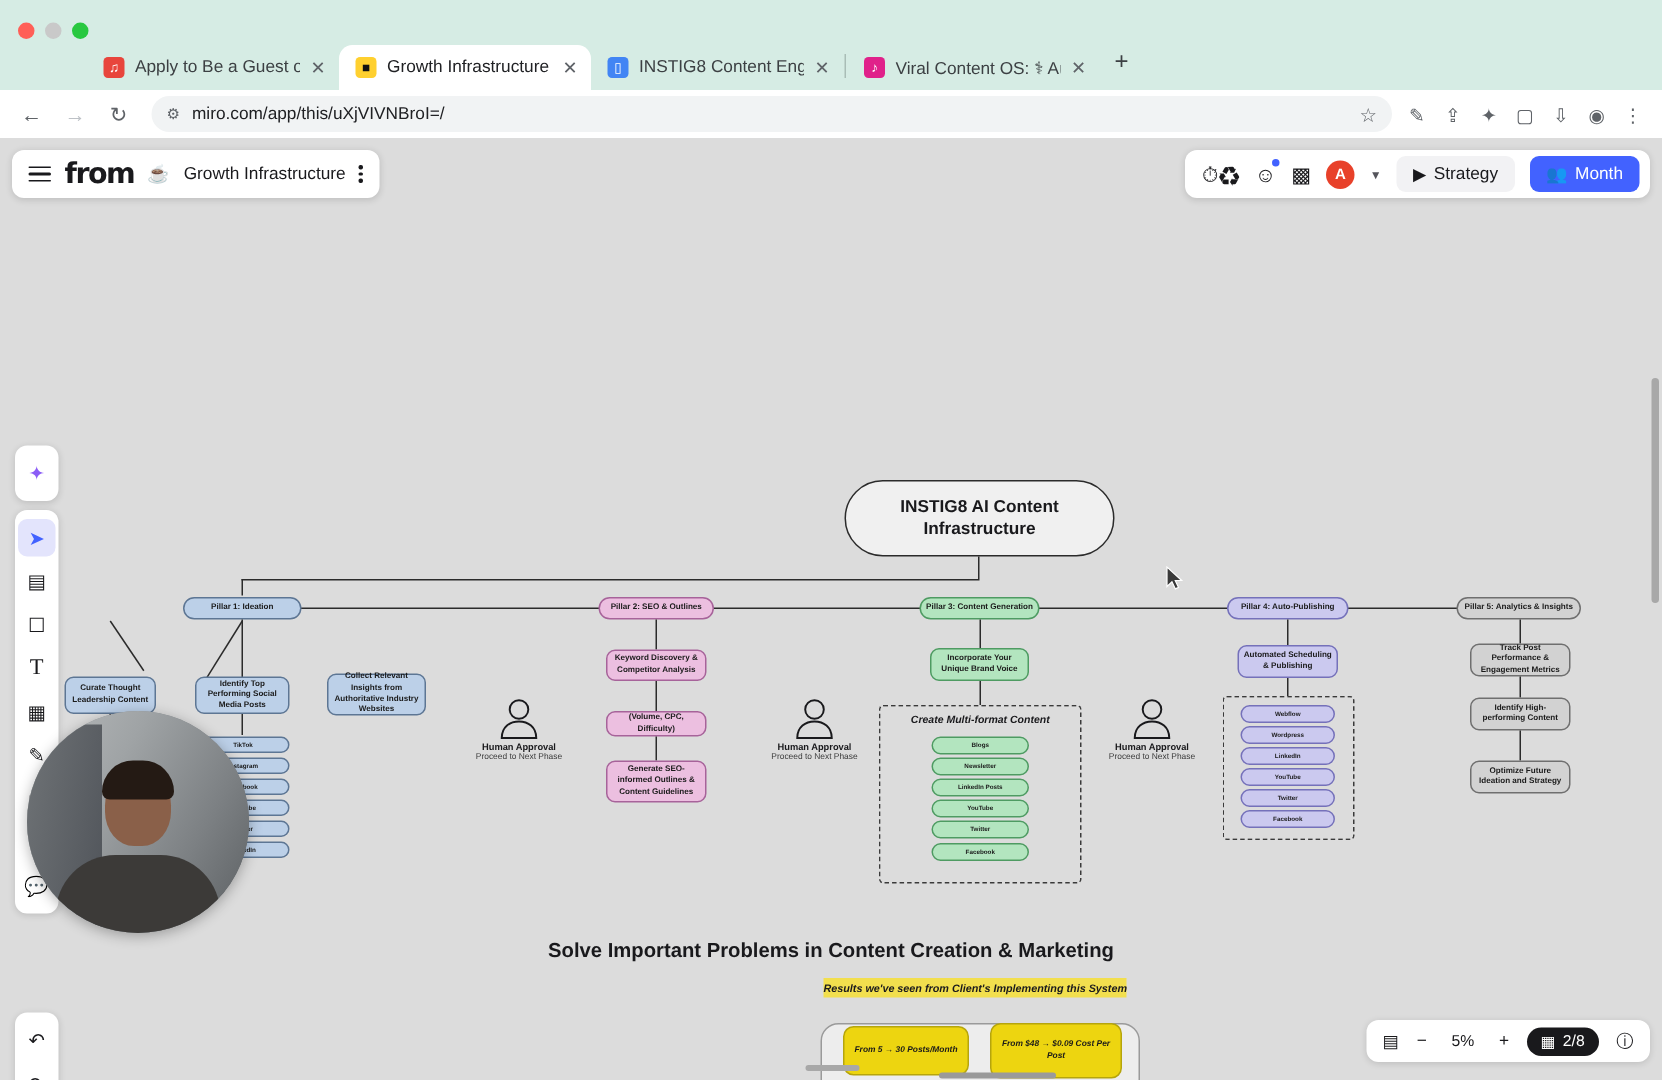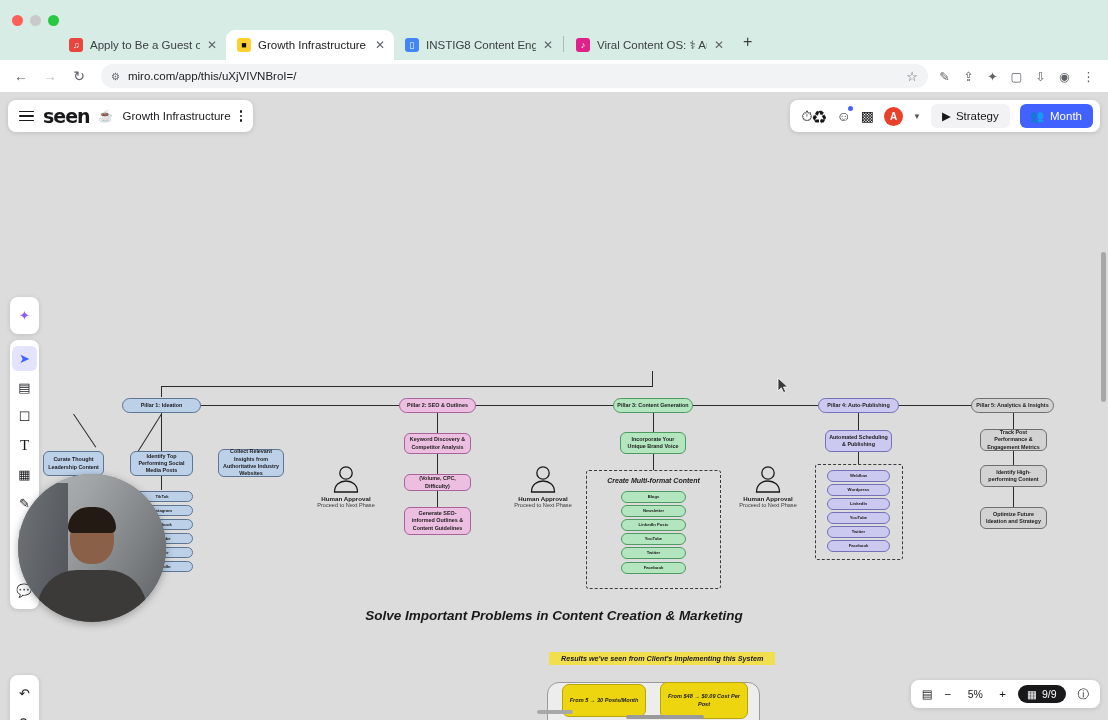--- a/index.html
+++ b/index.html
@@ -148,21 +148,21 @@
   }
 
   .human { position:absolute; width:72px; text-align:center; }
   .human svg { display:block; margin:0 auto; }
   .human .h-t { font-size:6.2px; font-weight:700; color:#19191c; margin-top:2px; }
   .human .h-s { font-size:5.6px; color:#3c3c3c; line-height:1.3; }
 
   .section-head { position:absolute; left:0; right:0; text-align:center;
      font-size:13.5px; font-weight:700; color:#19191c; }
   .results-label { position:absolute; font-size:7.2px; font-style:italic; font-weight:700;
-     color:#19191c; background:#f2df4e; padding:2px 12px; }
+     color:#19191c; background:#f2df4e; padding:2px 0; }
   .results-frame { position:absolute; border:1.2px solid #9a9a9a; border-radius:12px; background:#ededed; }
   .ybox { position:absolute; background:#edd510; border:1px solid #b6a50c; border-radius:7px;
      display:flex; align-items:center; justify-content:center; text-align:center;
      font-size:5.6px; font-style:italic; font-weight:700; color:#1a1a1a; line-height:1.4; padding:2px 5px;}
 
   
   .vscroll { position:absolute; right:2px; top:160px; width:5px; height:150px; background:#a8a8a8; border-radius:3px; }
   .hscroll1 { position:absolute; left:537px; bottom:6px; width:36px; height:4px; background:#a8a8a8; border-radius:3px; }
   .hscroll2 { position:absolute; left:626px; bottom:1px; width:78px; height:4px; background:#9a9a9a; border-radius:3px; }
 </style>
@@ -223,21 +223,21 @@
 </div>
 
 <div class="canvas">
 
   <div class="boardbar">
     <span class="hamburger">
         <i></i>
         <i></i>
         <i></i>
       </span>
-    <span class="miro-logo">seen</span>
+    <span class="miro-logo">from</span>
     <span class="cupicon">☕</span>
     <span class="board-name">Growth Infrastructure</span>
     <span class="kebab">
         <i></i>
         <i></i>
         <i></i>
       </span>
   </div>
 
   <div class="topright">
@@ -268,20 +268,21 @@
     <span class="rail-item">✎</span>
     <span class="rail-item">⏣</span>
     <span class="rail-item">☺</span>
     <span class="rail-item">💬</span>
   </div>
   <div class="undo-rail">
     <span class="rail-item">↶</span>
     <span class="rail-item">↷</span>
   </div>
 
+  <div class="center-title">INSTIG8 AI Content Infrastructure</div>
 
   <div class="line vline" style="left:652px; top:279px; height:15px;"></div>
   <div class="line hline" style="left:161px; top:294px; width:492px;"></div>
   <div class="line vline" style="left:161px; top:294px; height:11px;"></div>
 
   <div class="line hline" style="left:161px; top:313px; width:852px;"></div>
 
   <div class="node pill n-blue" style="left:122px; top:306px; width:79px; height:15px;">Pillar 1: Ideation</div>
   <div class="line" style="left:73px; top:322px; width:1px; height:40px; transform:rotate(-34deg); transform-origin:top;"></div>
   <div class="line vline" style="left:161px; top:321px; height:39px;"></div>
@@ -366,21 +367,21 @@
   <div class="node n-purple small" style="left:827px; top:448px; width:63px; height:12px;">Facebook</div>
 
   <div class="node pill n-gray" style="left:971px; top:306px; width:83px; height:15px;">Pillar 5: Analytics &amp; Insights</div>
   <div class="line vline" style="left:1013px; top:321px; height:16px;"></div>
   <div class="node n-gray" style="left:980px; top:337px; width:67px; height:22px;">Track Post Performance &amp; Engagement Metrics</div>
   <div class="line vline" style="left:1013px; top:359px; height:14px;"></div>
   <div class="node n-gray" style="left:980px; top:373px; width:67px; height:22px;">Identify High-performing Content</div>
   <div class="line vline" style="left:1013px; top:395px; height:20px;"></div>
   <div class="node n-gray" style="left:980px; top:415px; width:67px; height:22px;">Optimize Future Ideation and Strategy</div>
 
-  <div class="section-head" style="top:516px;font-style:italic;">Solve Important Problems in Content Creation &amp; Marketing</div>
+  <div class="section-head" style="top:534px;">Solve Important Problems in Content Creation &amp; Marketing</div>
   <div class="results-label" style="left:549px; top:560px;">Results we've seen from Client's Implementing this System</div>
 
   <div class="results-frame" style="left:547px; top:590px; width:213px; height:100px;"></div>
   <div class="ybox" style="left:562px; top:592px; width:84px; height:33px;">From 5 → 30 Posts/Month</div>
   <div class="ybox" style="left:660px; top:590px; width:88px; height:37px;">From $48 → $0.09 Cost Per Post</div>
 
   <svg style="position:absolute; left:777px; top:285px;" width="13" height="17" viewBox="0 0 13 17">
     <path d="M1,1 L1,14 L4.3,10.8 L6.6,15.6 L8.7,14.6 L6.5,10 L10.8,10 Z" fill="#3a3a3a" stroke="#fff" stroke-width="0.8"></path>
   </svg>
 
@@ -392,21 +393,21 @@
     <div class="wc-hair"></div>
   </div>
 
   <div class="zoombar">
     <span>▤</span>
     <span>−</span>
     <span class="pct">5%</span>
     <span>+</span>
     <span class="pagechip">
       <span>▦</span>
-      <span>9/9</span>
+      <span>2/8</span>
     </span>
     <span>ⓘ</span>
   </div>
 
   <div class="vscroll"></div>
   <div class="hscroll1"></div>
   <div class="hscroll2"></div>
 </div>
 
 </body></html>

